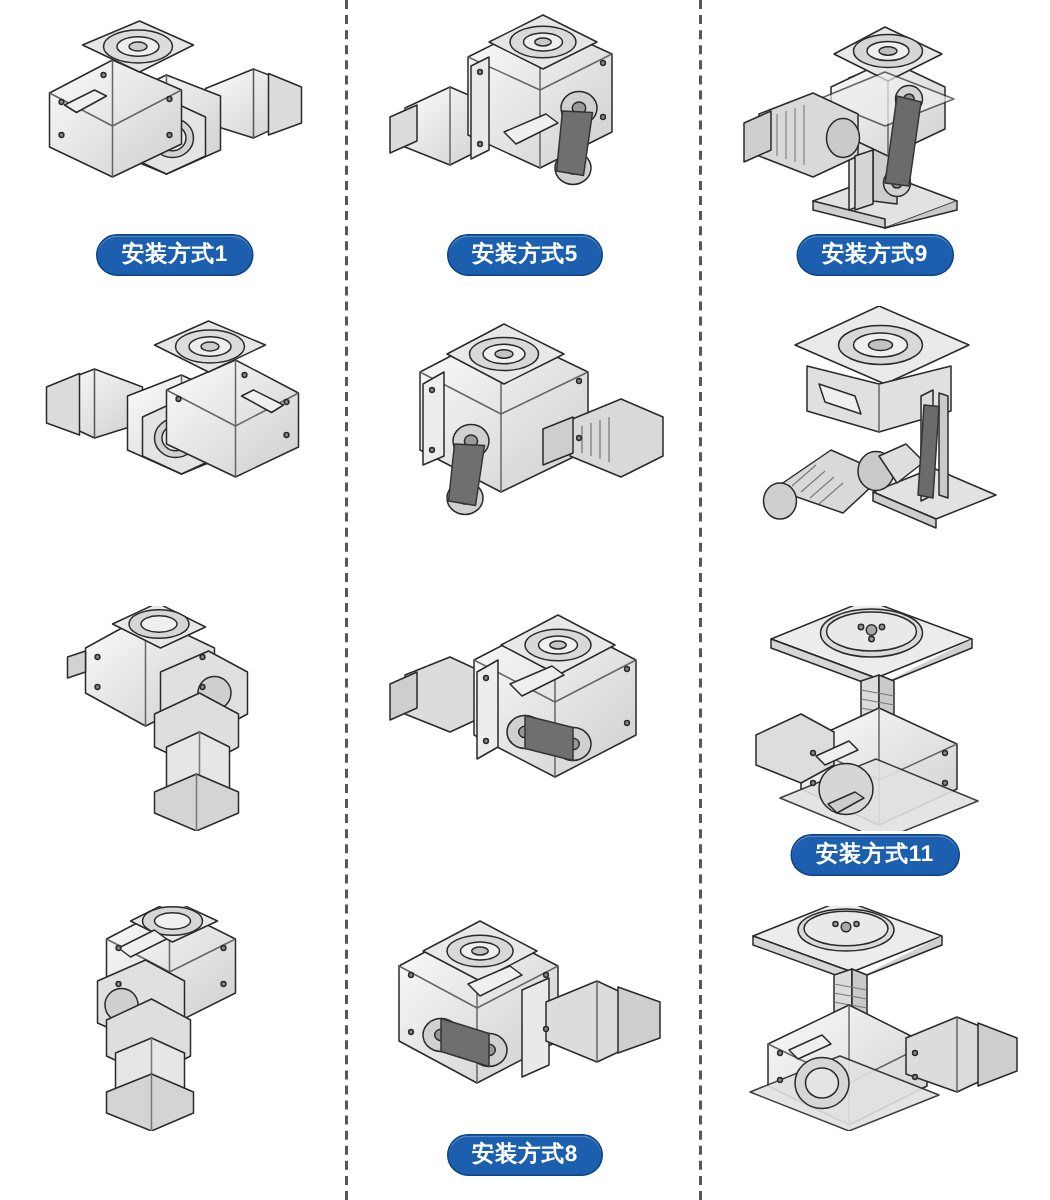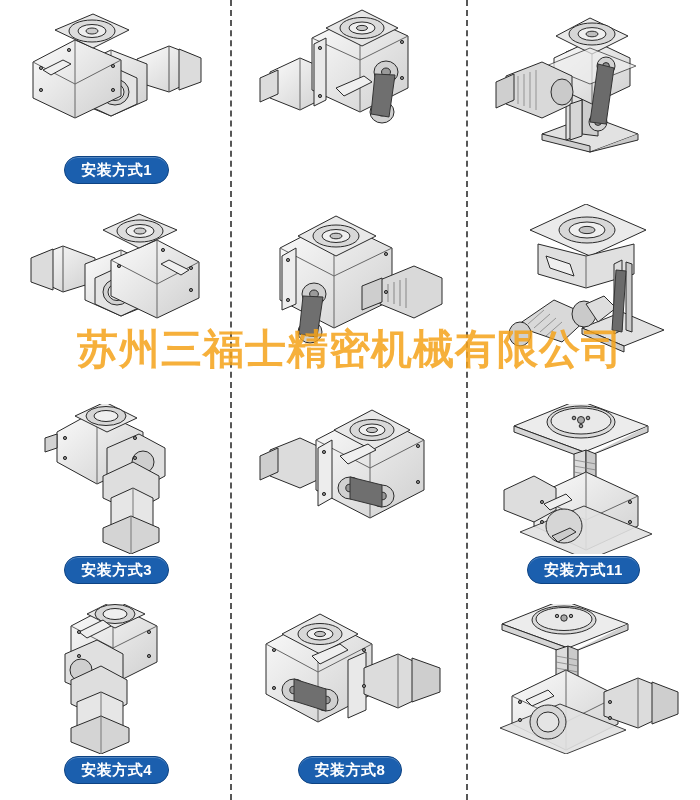--- a/index.html
+++ b/index.html
@@ -154,20 +154,21 @@
           <path d="M123 70 L119 110 L137 113 L143 71 Z" fill="#6f6f6f" stroke="#333"></path>
 
           <path d="M62 40 L74 34 L74 96 L62 102 Z" fill="#e9e9e9"></path>
           <path d="M84 84 L112 72 L120 78 L92 92 Z" fill="#efefef"></path>
           <circle cx="68" cy="44" r="1.6" fill="#888"></circle>
           <circle cx="68" cy="92" r="1.6" fill="#888"></circle>
           <circle cx="150" cy="38" r="1.6" fill="#888"></circle>
           <circle cx="150" cy="74" r="1.6" fill="#888"></circle>
         </g>
       </svg>
+      <div class="label">安装方式5</div>
     </div>
 
     <div class="cell">
       <svg class="art" viewBox="0 0 195 150">
         <g stroke="#2a2a2a" stroke-width="1" fill="url(#g1)" stroke-linejoin="round">
 
           <path d="M56 130 L104 112 L152 130 L104 148 Z" fill="#e2e2e2"></path>
           <path d="M56 130 L56 136 L104 148 L104 142 Z" fill="#cfcfcf"></path>
           <path d="M152 130 L152 136 L104 148" fill="#c9c9c9"></path>
 
@@ -192,20 +193,21 @@
 
           <ellipse cx="120" cy="62" rx="9" ry="9" fill="#d2d2d2"></ellipse>
           <ellipse cx="120" cy="62" r="3.4" rx="3.4" ry="3.4" fill="#8f8f8f"></ellipse>
           <ellipse cx="112" cy="118" rx="9" ry="9" fill="#d2d2d2"></ellipse>
           <ellipse cx="112" cy="118" rx="3.4" ry="3.4" fill="#8f8f8f"></ellipse>
           <path d="M112 60 L104 118 L120 120 L128 64 Z" fill="#6b6b6b" stroke="#333"></path>
 
           <path d="M84 100 L96 96 L96 132 L84 136 Z" fill="#d6d6d6"></path>
         </g>
       </svg>
+      <div class="label">安装方式9</div>
     </div>
 
     <div class="cell">
       <svg class="art" viewBox="0 0 195 150">
         <g stroke="#2a2a2a" stroke-width="1" fill="url(#g1)" stroke-linejoin="round">
 
           <path d="M76 54 L44 42 L18 52 L18 76 L44 88 L76 78 Z"></path>
           <path d="M44 42 L44 88" stroke="#555" fill="none"></path>
           <path d="M34 45 L12 54 L12 78 L34 86 Z" fill="#dcdcdc"></path>
 
@@ -319,21 +321,20 @@
           <path d="M114 84 L114 136" stroke="#777" fill="none"></path>
 
           <path d="M84 124 L112 112 L140 124 L140 138 L112 150 L84 138 Z" fill="#d4d4d4"></path>
           <path d="M112 112 L112 150" stroke="#777" fill="none"></path>
           <circle cx="46" cy="34" r="1.6" fill="#888"></circle>
           <circle cx="46" cy="54" r="1.6" fill="#888"></circle>
           <circle cx="116" cy="34" r="1.6" fill="#888"></circle>
           <circle cx="116" cy="54" r="1.6" fill="#888"></circle>
         </g>
       </svg>
-      <div class="label">安装方式3</div>
     </div>
 
     <div class="cell">
       <svg class="art" viewBox="0 0 195 150">
         <g stroke="#2a2a2a" stroke-width="1" fill="url(#g1)" stroke-linejoin="round">
 
           <path d="M18 46 L48 34 L74 46 L74 72 L48 84 L18 72 Z" fill="#dcdcdc"></path>
           <path d="M8 52 L26 44 L26 68 L8 76 Z" fill="#cecece"></path>
 
           <path d="M64 36 L118 8 L172 36 L172 86 L118 114 L64 86 Z"></path>
@@ -424,21 +425,20 @@
 
           <path d="M52 124 L82 112 L110 124 L110 138 L82 150 L52 138 Z" fill="#d4d4d4"></path>
           <path d="M82 112 L82 150" stroke="#777" fill="none"></path>
           <path d="M60 28 L84 16 L92 22 L68 34 Z" fill="#efefef"></path>
           <circle cx="60" cy="28" r="1.6" fill="#888"></circle>
           <circle cx="60" cy="52" r="1.6" fill="#888"></circle>
           <circle cx="130" cy="28" r="1.6" fill="#888"></circle>
           <circle cx="130" cy="52" r="1.6" fill="#888"></circle>
         </g>
       </svg>
-      <div class="label">安装方式4</div>
     </div>
 
     <div class="cell">
       <svg class="art" viewBox="0 0 195 150">
         <g stroke="#2a2a2a" stroke-width="1" fill="url(#g1)" stroke-linejoin="round">
 
           <path d="M14 40 L66 12 L120 40 L120 90 L66 118 L14 90 Z"></path>
           <path d="M66 12 L66 118" stroke="#666" fill="none"></path>
           <path d="M14 40 L66 68 L120 40" fill="none" stroke="#666"></path>
 
@@ -505,14 +505,13 @@
           <circle cx="34" cy="98" r="1.6" fill="#888"></circle>
           <circle cx="34" cy="116" r="1.6" fill="#888"></circle>
           <circle cx="124" cy="98" r="1.6" fill="#888"></circle>
           <circle cx="124" cy="114" r="1.6" fill="#888"></circle>
         </g>
       </svg>
     </div>
 
   </div>
 
-  <div class="watermark">苏州三福士精密机械有限公司</div>
 </div>
 
 </body></html>

